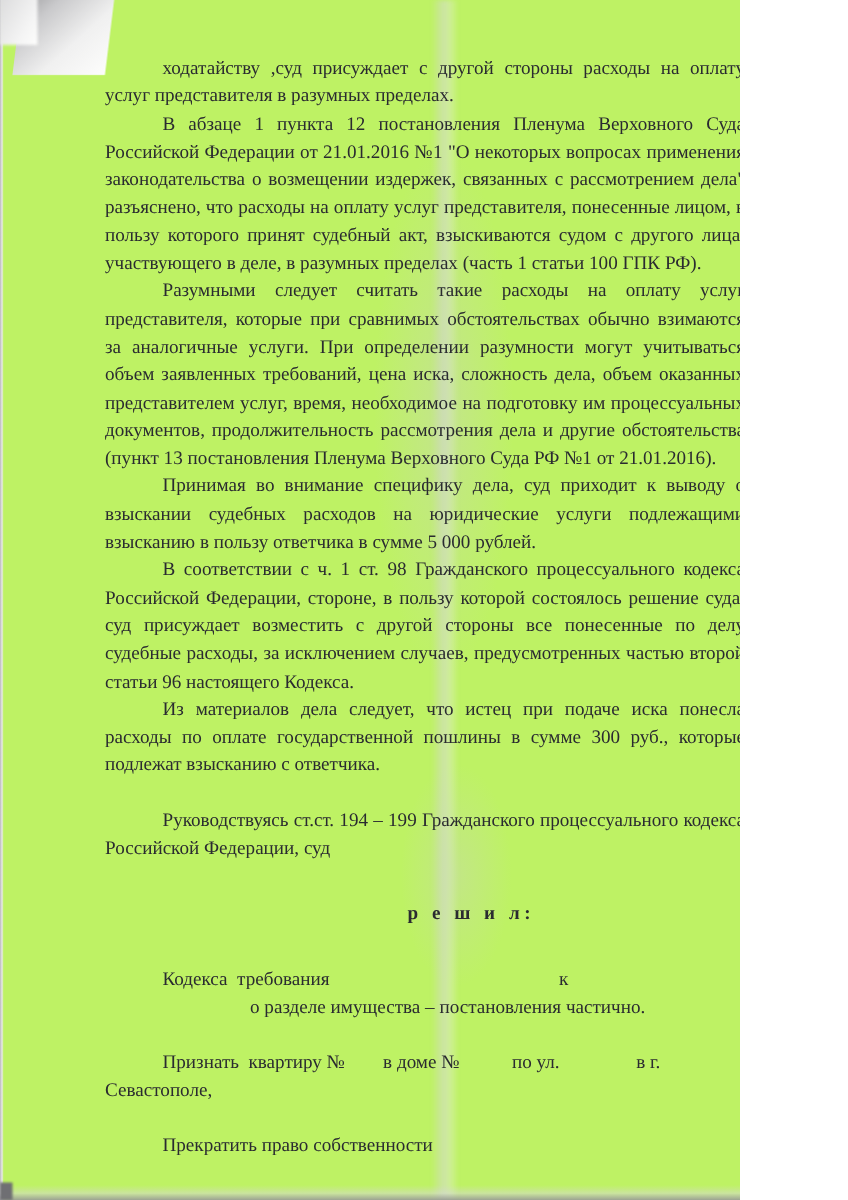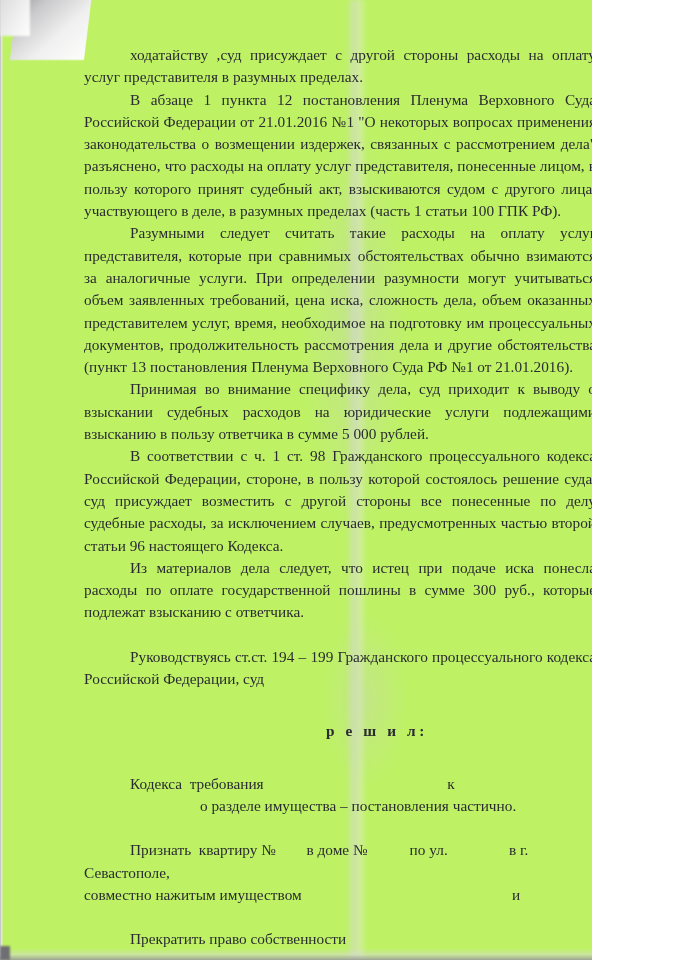--- a/index.html
+++ b/index.html
@@ -171,21 +171,20 @@
     <p class="resolution-word">р е ш и л:</p>
 
     <div class="spacer-lg"></div>
 
     <p class="op-line indent">Кодекса  требования                                                к</p>
     <p class="op-line center-more">о разделе имущества – постановления частично.</p>
 
     <div class="spacer-md"></div>
 
     <p class="op-line indent">Признать  квартиру №        в доме №           по ул.                в г. Севастополе,</p>
-    <p class="op-line">совместно нажитым имуществом                                                       и</p>
 
     <div class="spacer-md"></div>
 
     <p class="op-line indent">Прекратить право собственности</p>
 
   </div>
 
   <div class="scan-bottom-edge"></div>
   <div class="scan-bottom-dark"></div>
 

